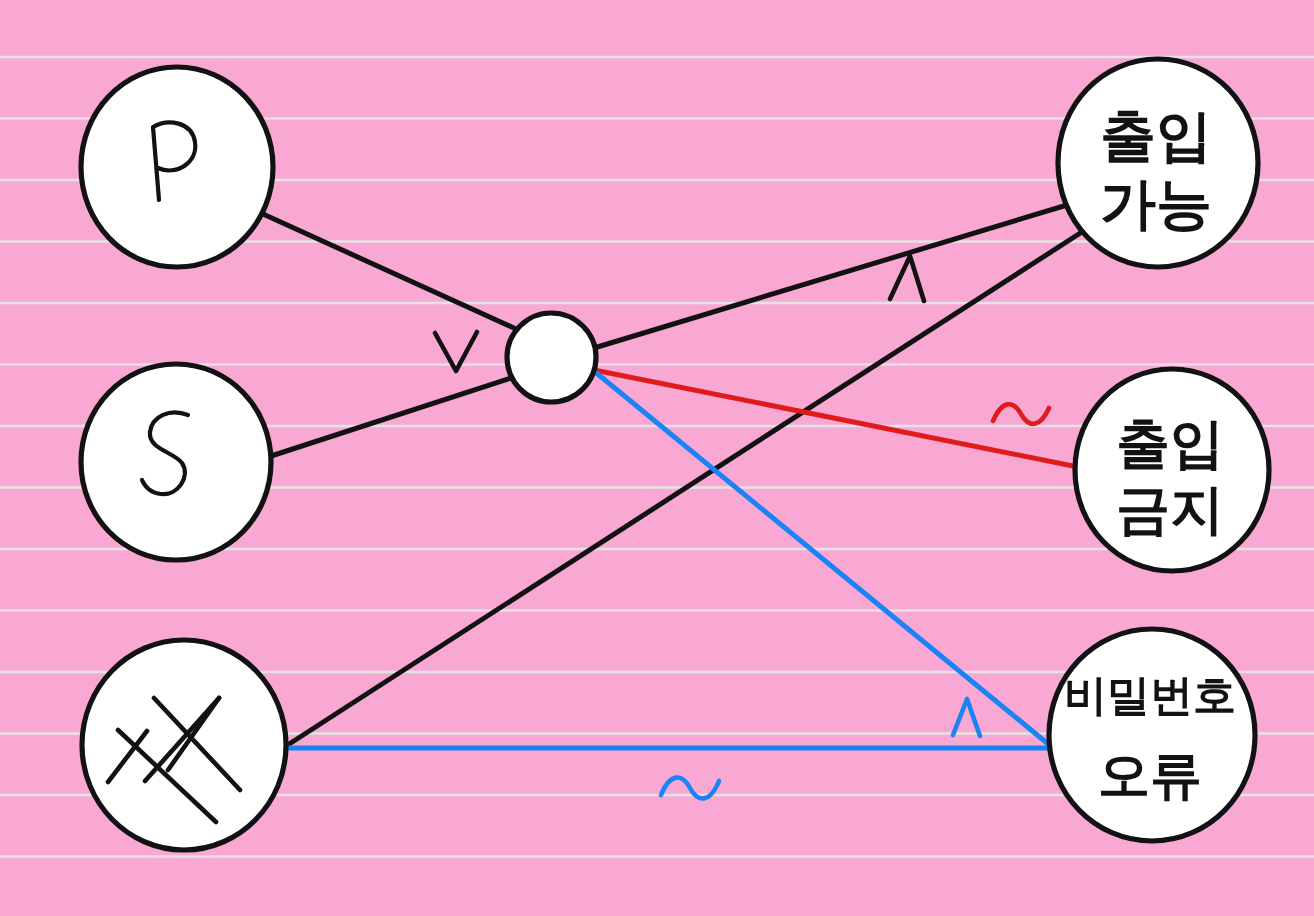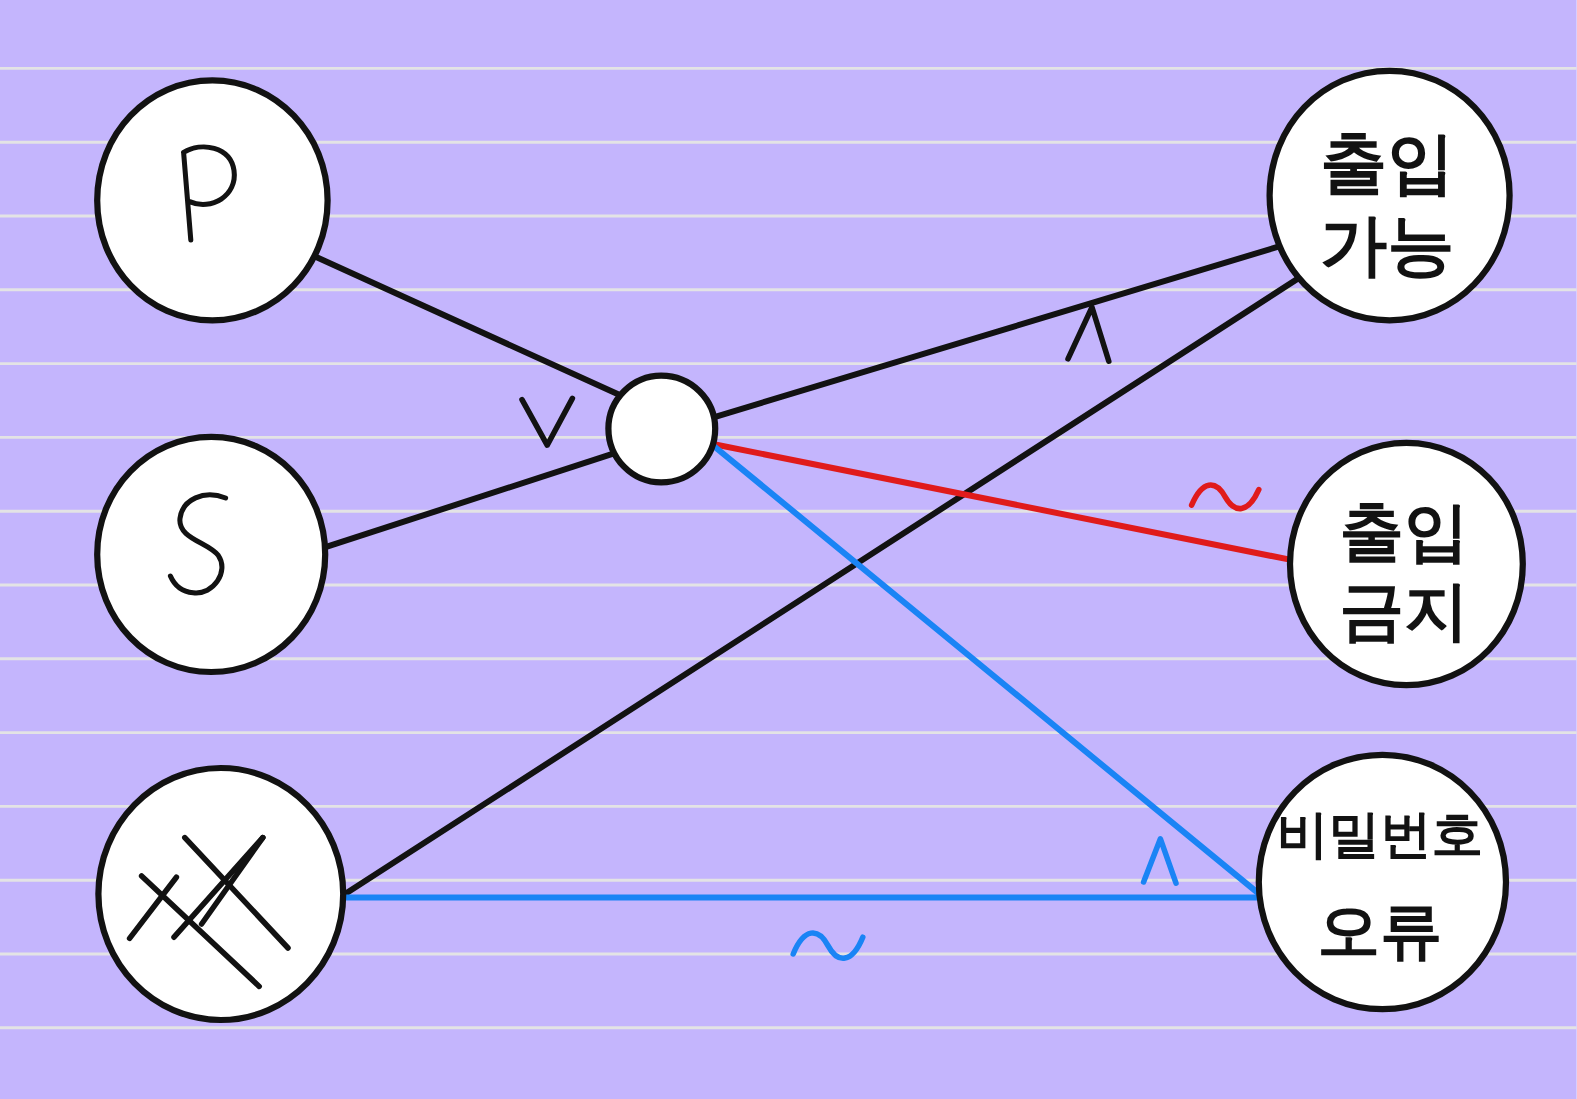--- a/index.html
+++ b/index.html
@@ -9,21 +9,21 @@
     background: #ffffff;
   }
   body {
     font-family: "Liberation Sans", sans-serif;
   }
   #canvas-wrap {
     position: relative;
     width: 1314px;
     height: 916px;
     overflow: hidden;
-    background: #c4b5fd;
+    background: #f9a8d4;
   }
   #paper-svg {
     position: absolute;
     left: 0;
     top: 0;
     width: 1314px;
     height: 916px;
     display: block;
   }
   .rule-line {

